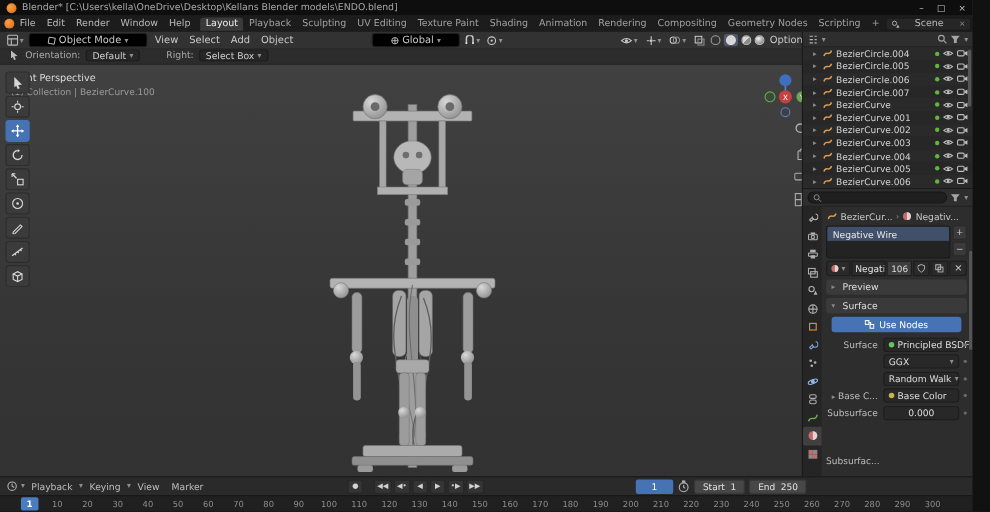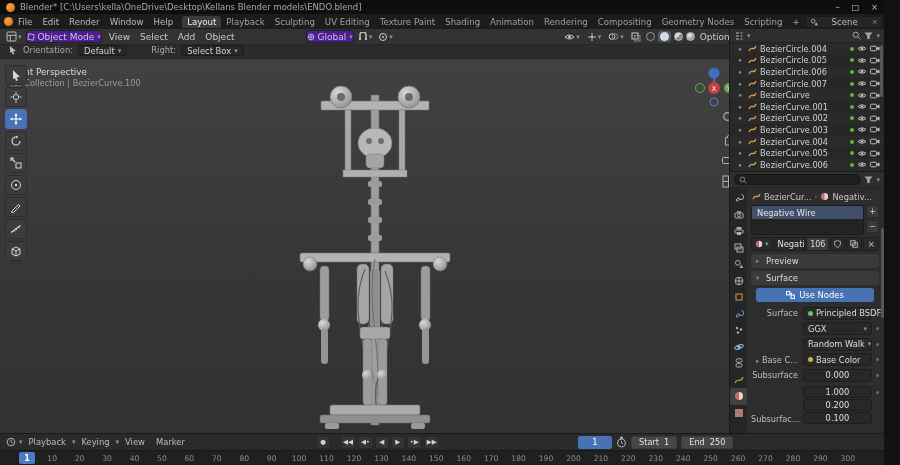--- a/index.html
+++ b/index.html
@@ -24,22 +24,22 @@
   .ws-tab.active{background:#3a3a3a;color:#ececec}
   .mb-right{margin-left:auto;display:flex;align-items:center;gap:4px;padding-right:2px}
   .mb-pill{display:flex;align-items:center;gap:14px;background:#262626;border:1px solid #1a1a1a;
            border-radius:3px;padding:0 4px;height:12px;white-space:nowrap}
   .tiny-ico{width:8px;height:8px;flex:none}
   .chev{font-size:7px;color:#8f8f8f}
 
   
   .vp-header{position:absolute;top:29px;left:0;width:745px;height:16px;background:#323232;
              display:flex;align-items:center;gap:2px;padding:0 4px;border-bottom:1px solid #262626}
-  .vh-pill{display:flex;align-items:center;gap:3px;background:#4c1d95;border:1px solid #1e1e1e;
-           border-radius:3px;padding:0 0;height:13px;white-space:nowrap}
+  .vh-pill{display:flex;align-items:center;gap:3px;background:#000000;border:1px solid #1e1e1e;
+           border-radius:3px;padding:0 16px;height:13px;white-space:nowrap}
   .vh-menu{padding:0 5px;white-space:nowrap}
   .vh-spacer{width:62px}
   .icon-btn{display:flex;align-items:center;gap:1px;padding:0 2px;height:13px;border-radius:2px}
   .vh-right{margin-left:auto;display:flex;align-items:center;gap:3px}
   .sphere{width:9px;height:9px;border-radius:50%;flex:none}
   .sph-wire{border:1px solid #9a9a9a;background:transparent}
   .sph-solid{background:#d6d6d6;border:1px solid #e2e2e2}
   .sph-mat{background:linear-gradient(135deg,#d6d6d6 50%,#8a8a8a 50%);border:1px solid #bbb}
   .sph-rend{background:radial-gradient(circle at 35% 30%,#f2f2f2,#6f6f6f);border:1px solid #bbb}
   .sph-active{background:#50596a;border-radius:3px;padding:1px 2px;display:flex;align-items:center}
@@ -874,28 +874,20 @@
           <div class="prow">
             <span class="plabel">Subsurface</span>
             <span class="pval">
               <span class="field num">0.000</span>
               <span class="adot"></span>
             </span>
           </div>
 
           <div class="prow" style="height:40px;align-items:flex-end">
             <span class="plabel" style="padding-top:2px">Subsurfac...</span>
-            <span class="pval" style="align-items:flex-start">
-              <span class="stack3">
-                <span class="field num">1.000</span>
-                <span class="field num">0.200</span>
-                <span class="field num">0.100</span>
-              </span>
-              <span class="adot" style="margin-top:5px"></span>
-            </span>
           </div>
 
           <div class="pc-scroll"></div>
         </div>
       </div>
     </div>
   </div>
 
   <div class="timeline">
     <div class="tl-menus">

